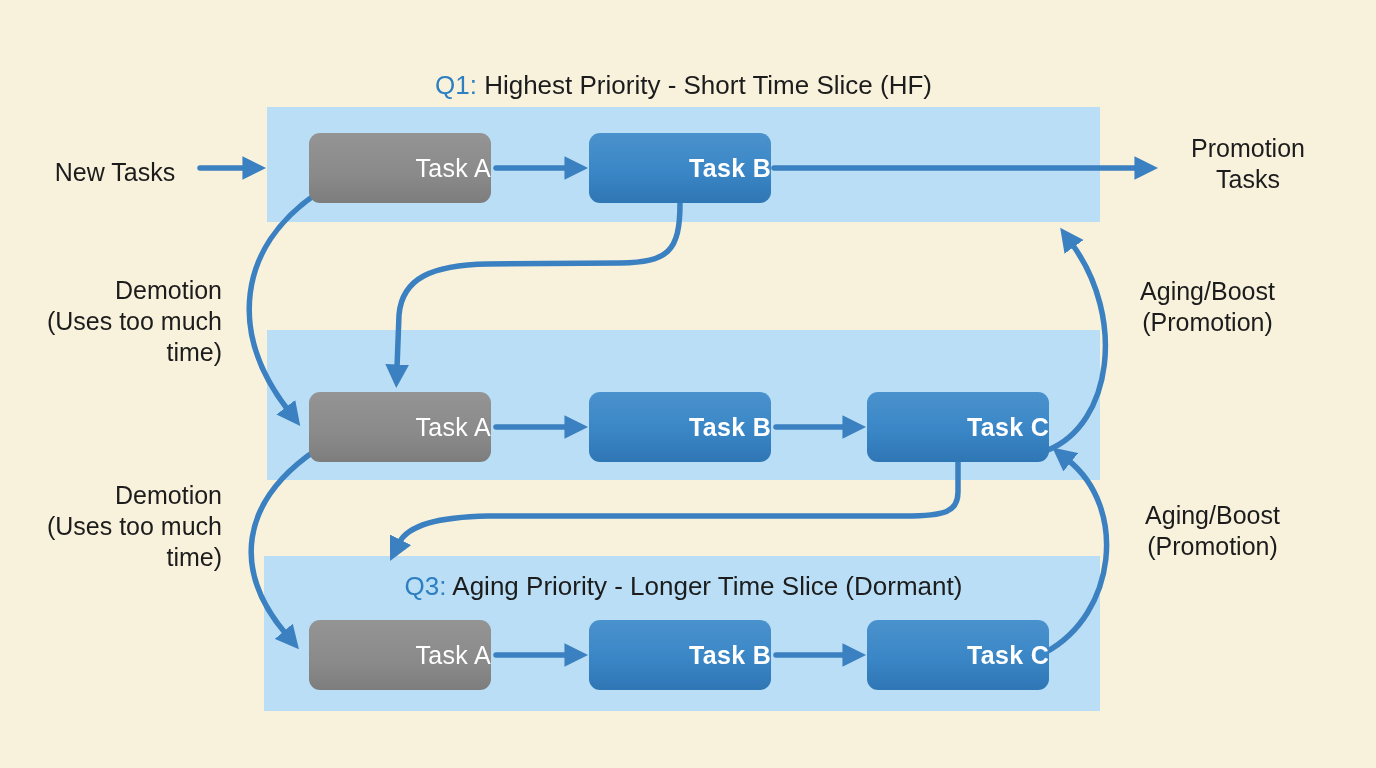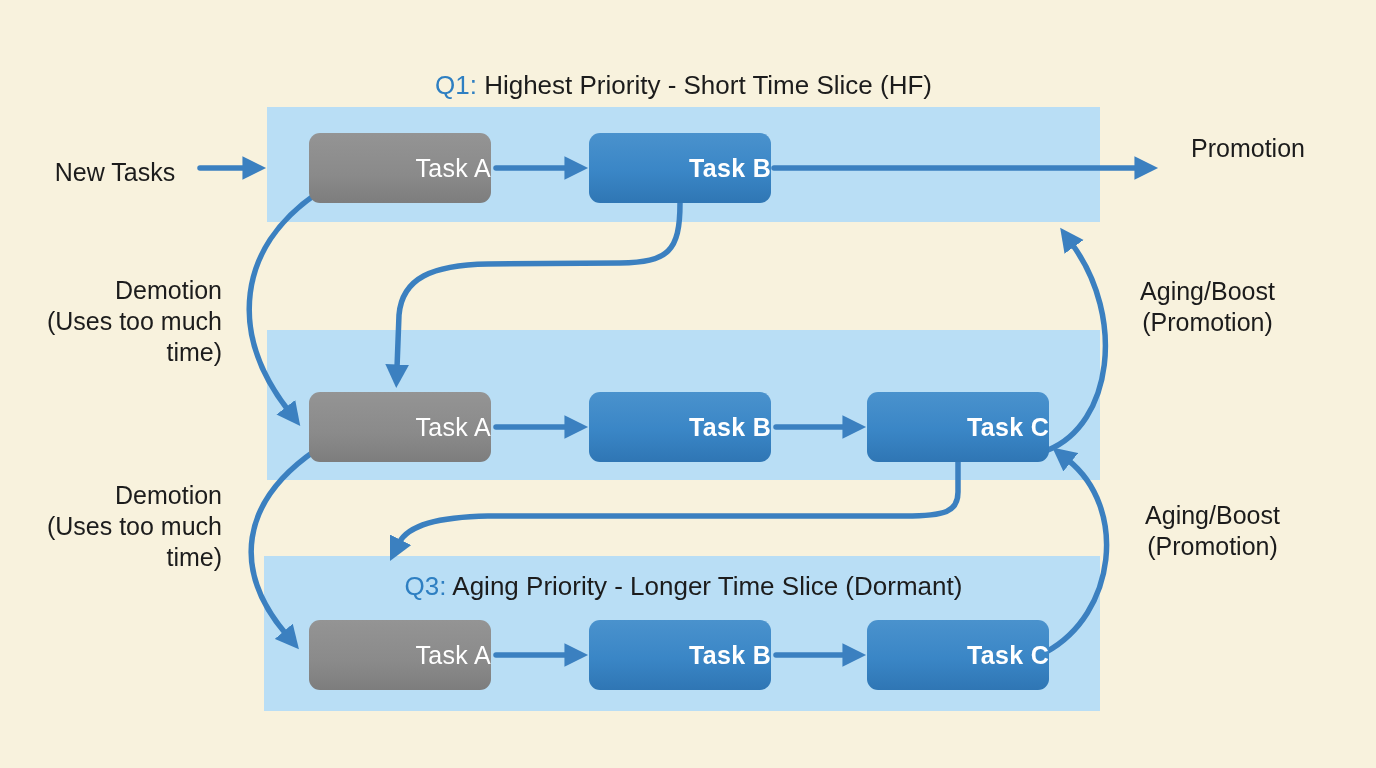--- a/index.html
+++ b/index.html
@@ -130,20 +130,21 @@
   <div class="task blue q3-c">
       <span>Task C</span>
     </div>
 
   <div class="side-label lbl-new-tasks">
     <span>New Tasks</span>
   </div>
 
   <div class="side-label lbl-completed">
     <span>Promotion</span>
+    <span>Tasks</span>
   </div>
 
   <div class="side-label lbl-demotion-top">
     <span>Demotion</span>
     <span>(Uses too much</span>
     <span>time)</span>
   </div>
 
   <div class="side-label lbl-demotion-bottom">
     <span>Demotion</span>

